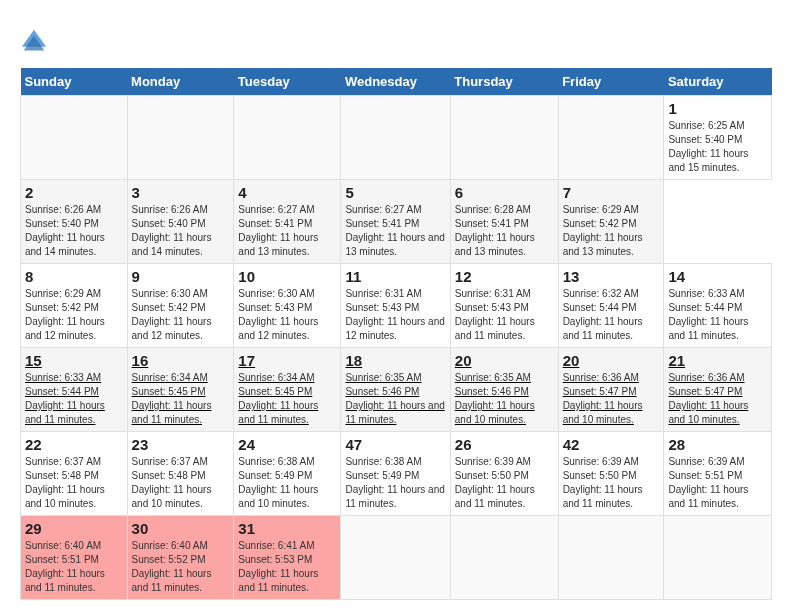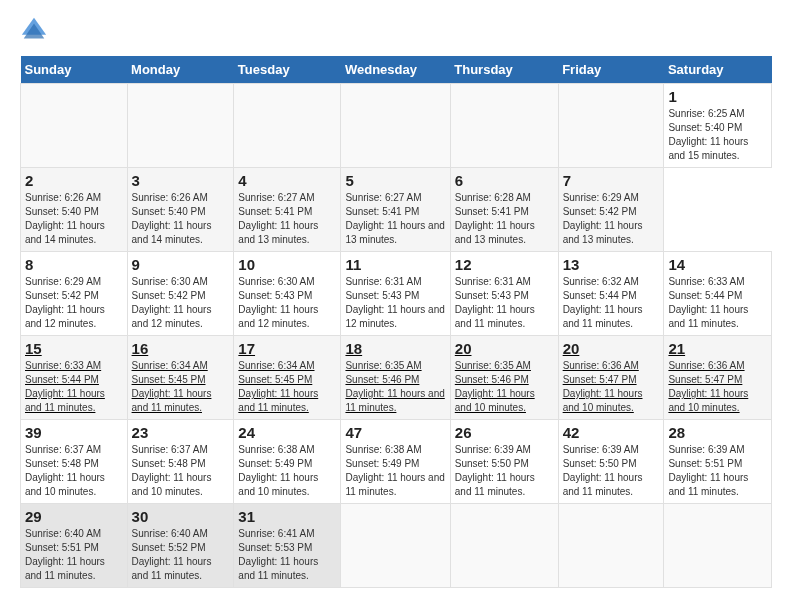--- a/index.html
+++ b/index.html
@@ -5,21 +5,21 @@
     * { margin: 0; padding: 0; box-sizing: border-box; }
     body {
       font-family: Arial, sans-serif;
       background: #fff;
       width: 792px;
       height: 612px;
       overflow: hidden;
     }
     .page {
       width: 792px;
-      padding: 16px 20px 10px 20px;
+      padding: 28px 20px 10px 20px;
     }
     .header {
       display: flex;
       justify-content: space-between;
       align-items: flex-start;
       margin-bottom: 12px;
     }
     .logo {
       display: flex;
       align-items: center;
@@ -222,21 +222,21 @@
           <span class="day-num">20</span>
           <span class="day-info">Sunrise: 6:36 AM<br>Sunset: 5:47 PM<br>Daylight: 11 hours and 10 minutes.</span>
         </td>
           <td>
           <span class="day-num">21</span>
           <span class="day-info">Sunrise: 6:36 AM<br>Sunset: 5:47 PM<br>Daylight: 11 hours and 10 minutes.</span>
         </td>
         </tr>
         <tr>
           <td>
-          <span class="day-num">39</span>
+          <span class="day-num">22</span>
           <span class="day-info">Sunrise: 6:37 AM<br>Sunset: 5:48 PM<br>Daylight: 11 hours and 10 minutes.</span>
         </td>
           <td>
           <span class="day-num">23</span>
           <span class="day-info">Sunrise: 6:37 AM<br>Sunset: 5:48 PM<br>Daylight: 11 hours and 10 minutes.</span>
         </td>
           <td>
           <span class="day-num">24</span>
           <span class="day-info">Sunrise: 6:38 AM<br>Sunset: 5:49 PM<br>Daylight: 11 hours and 10 minutes.</span>
         </td>
@@ -250,21 +250,21 @@
         </td>
           <td>
           <span class="day-num">42</span>
           <span class="day-info">Sunrise: 6:39 AM<br>Sunset: 5:50 PM<br>Daylight: 11 hours and 11 minutes.</span>
         </td>
           <td>
           <span class="day-num">28</span>
           <span class="day-info">Sunrise: 6:39 AM<br>Sunset: 5:51 PM<br>Daylight: 11 hours and 11 minutes.</span>
         </td>
         </tr>
-        <tr style="background: #e5e5e5;">
+        <tr style="background: #fca5a5;">
           <td>
           <span class="day-num">29</span>
           <span class="day-info">Sunrise: 6:40 AM<br>Sunset: 5:51 PM<br>Daylight: 11 hours and 11 minutes.</span>
         </td>
           <td>
           <span class="day-num">30</span>
           <span class="day-info">Sunrise: 6:40 AM<br>Sunset: 5:52 PM<br>Daylight: 11 hours and 11 minutes.</span>
         </td>
           <td>
           <span class="day-num">31</span>

